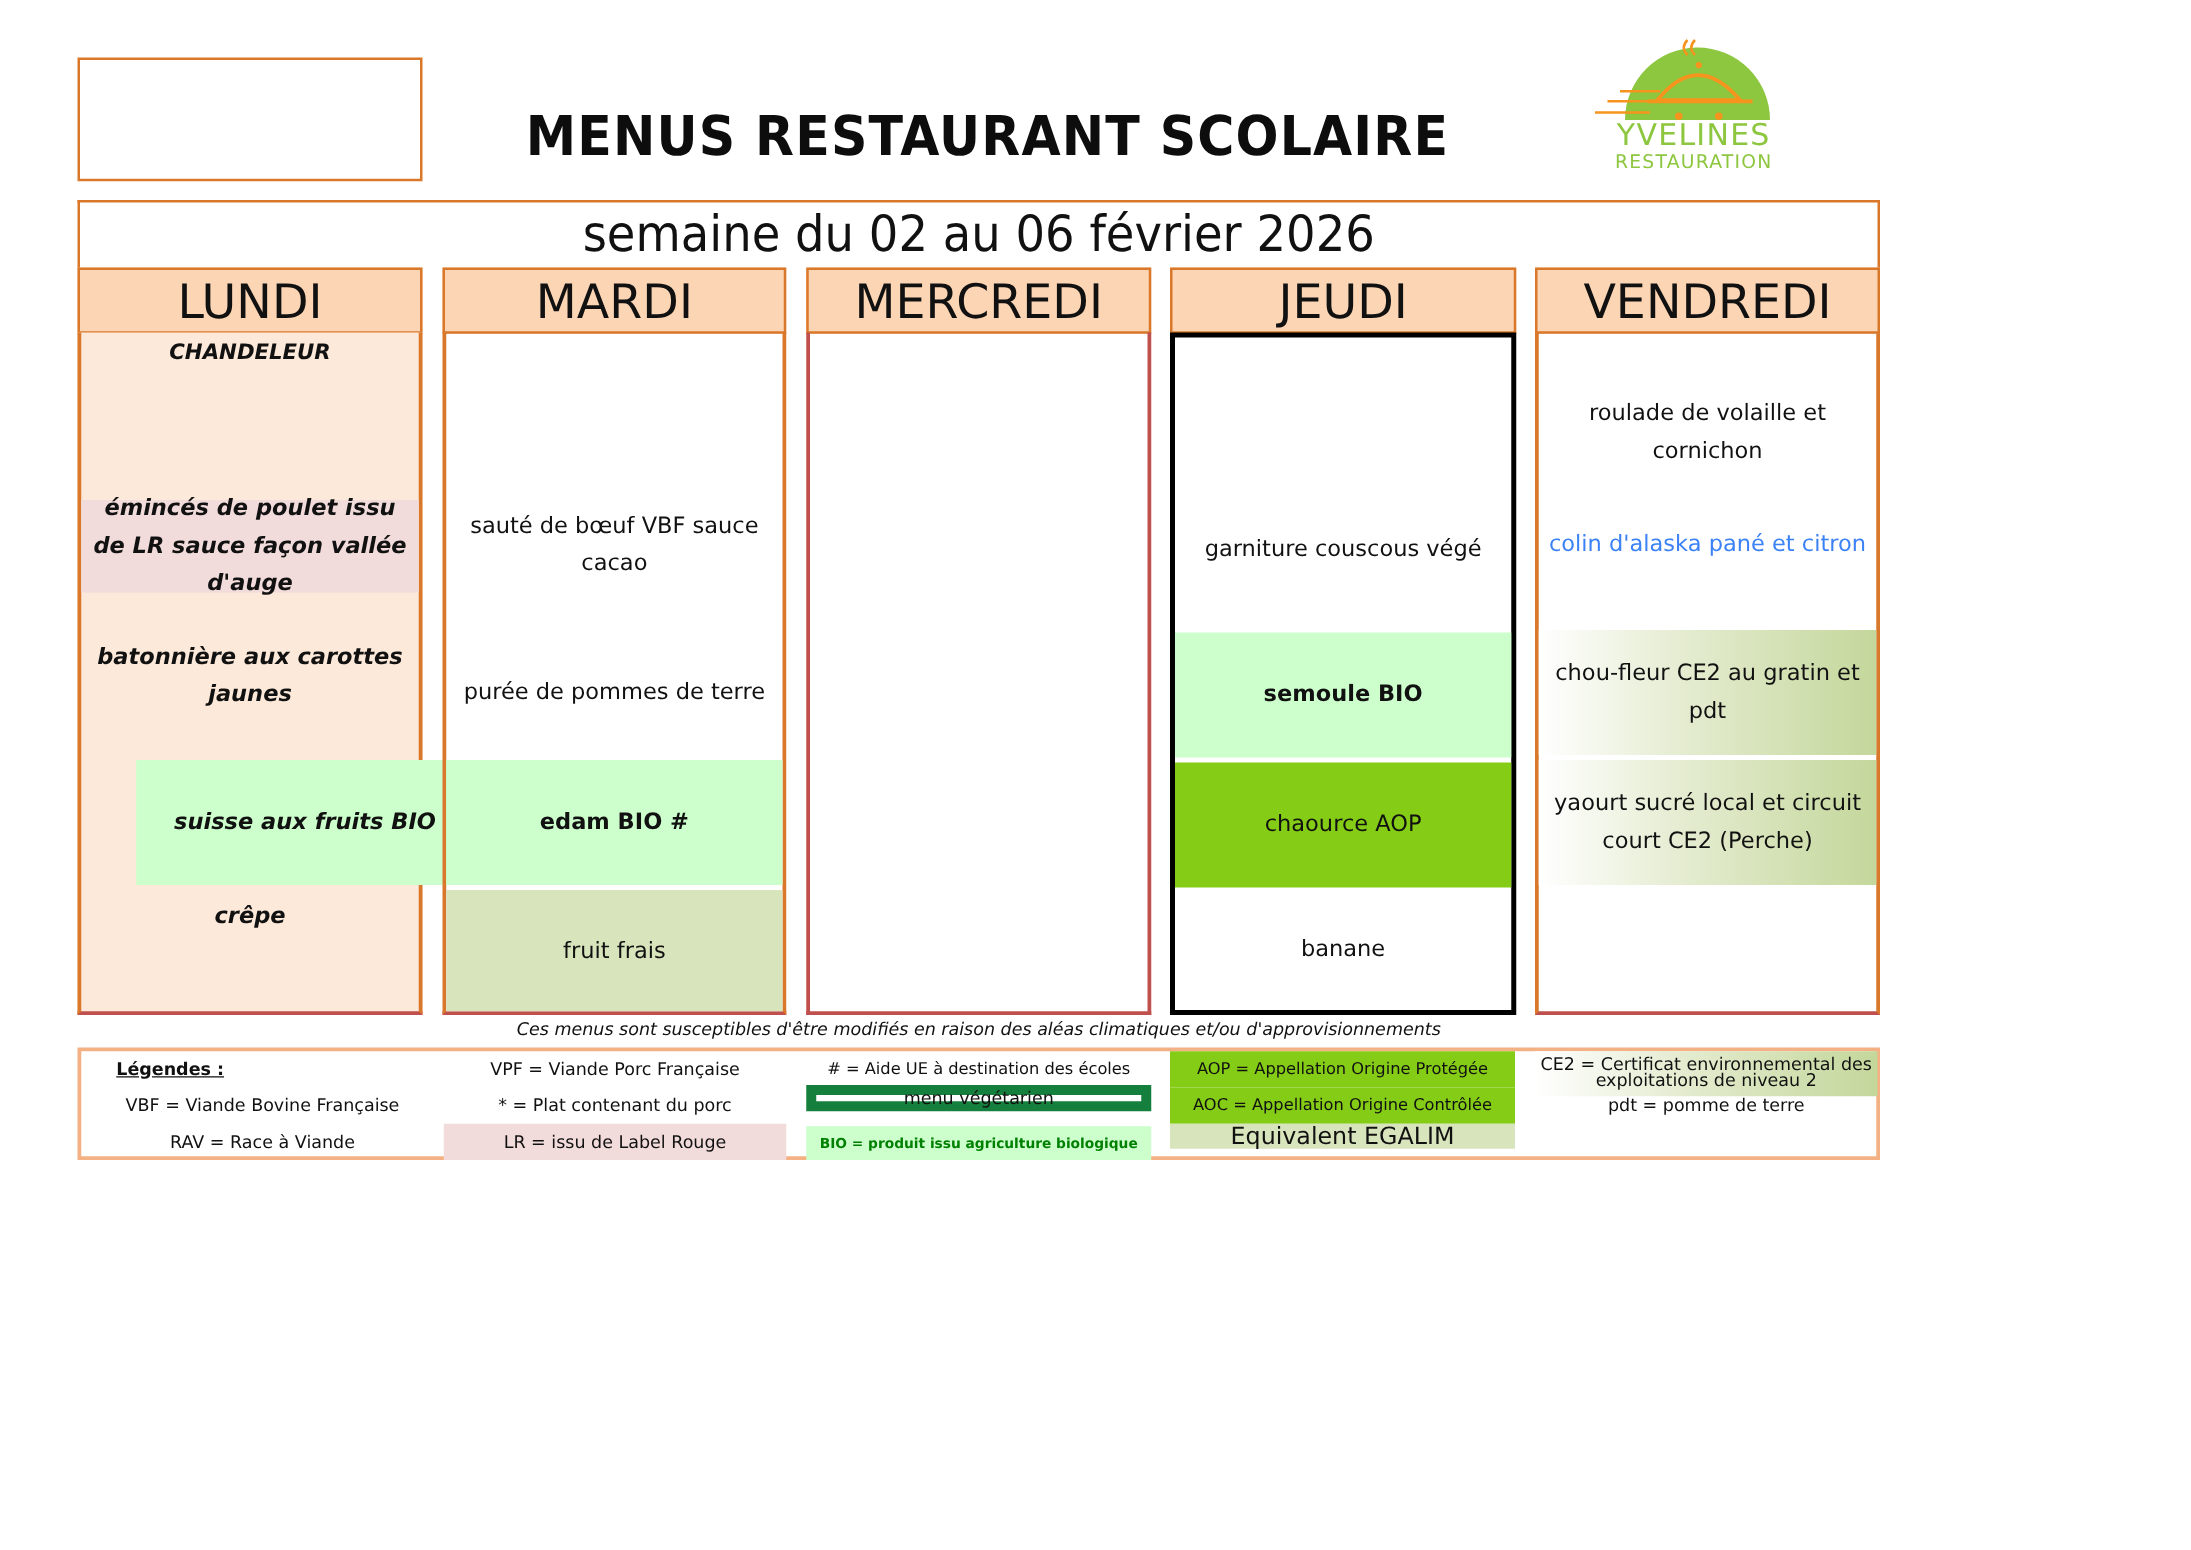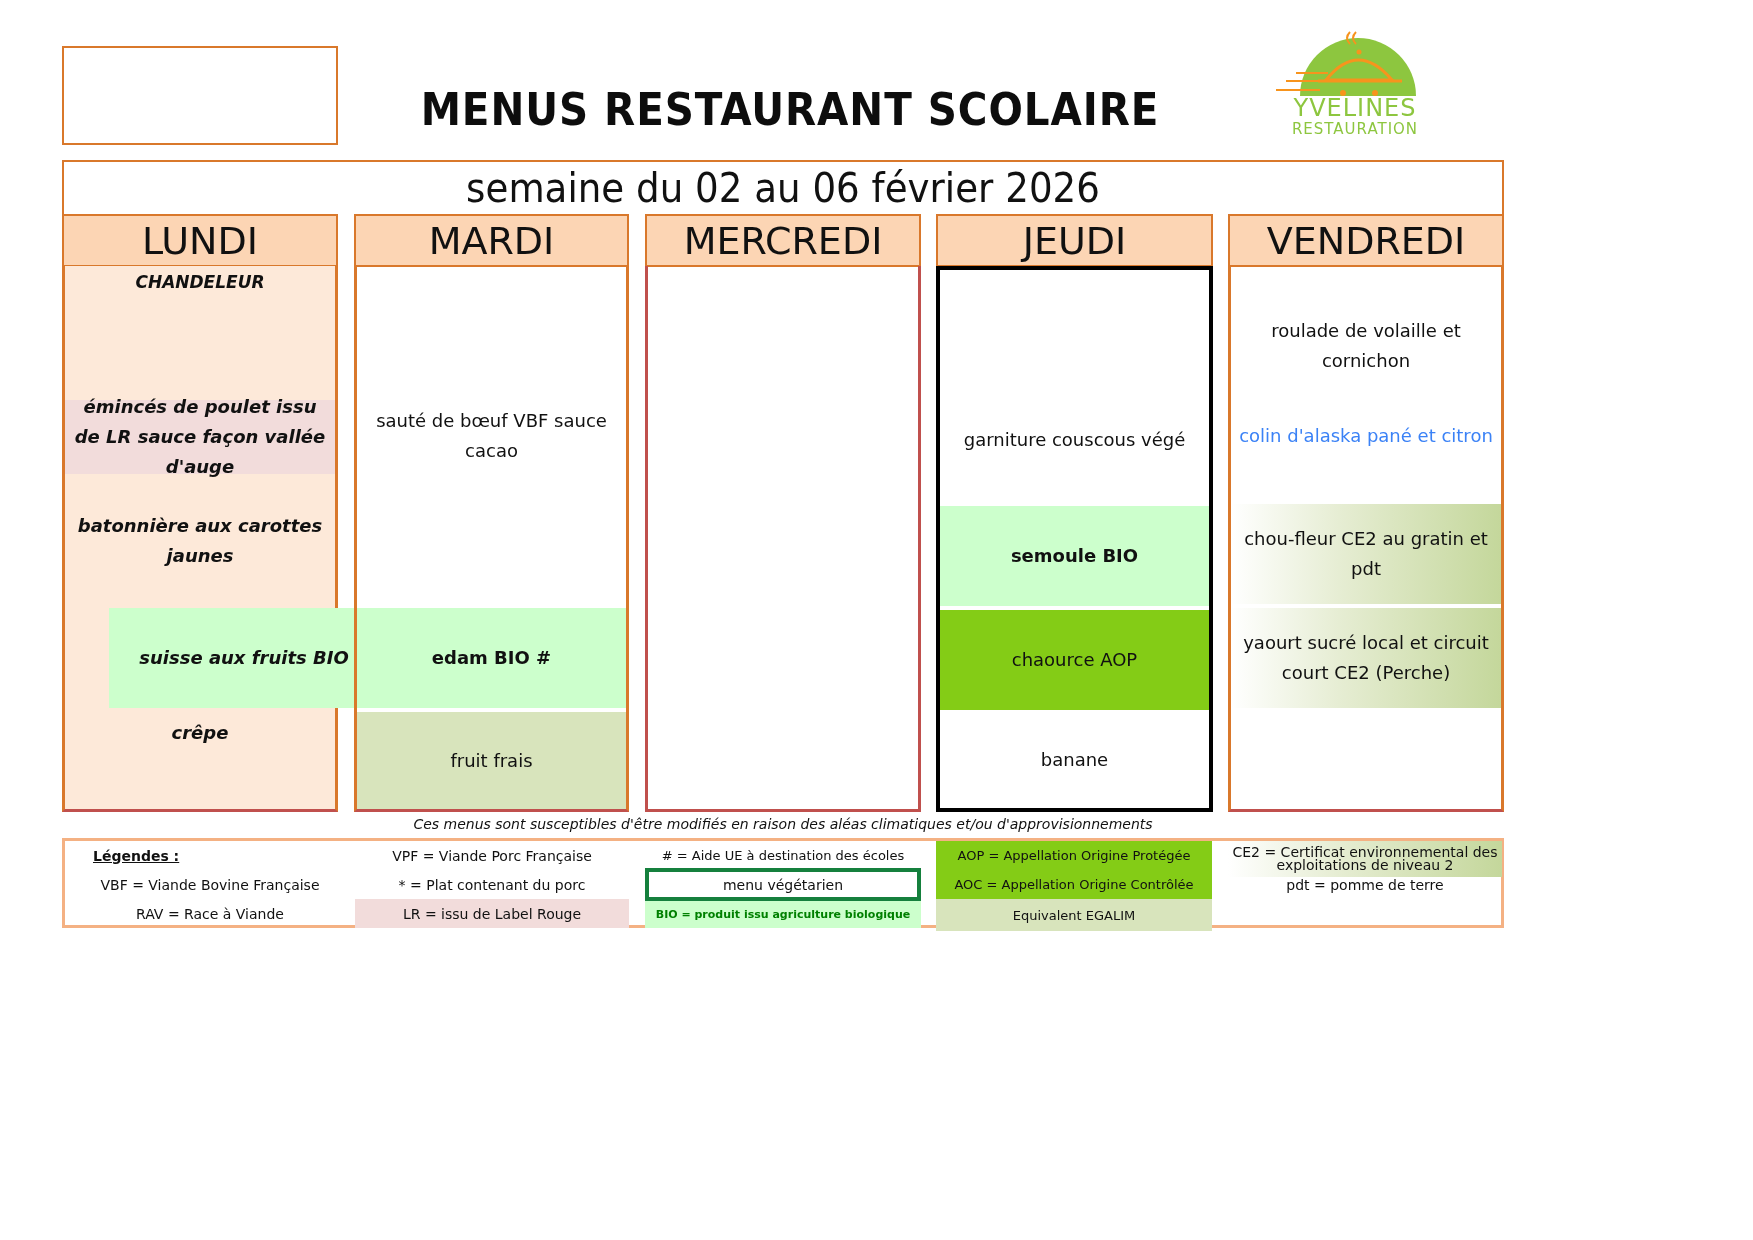--- a/index.html
+++ b/index.html
@@ -77,20 +77,21 @@
     <div class="cell italic-bold" style="top:208px;height:134px;">batonnière aux carottes jaunes</div>
     <div class="cell italic-bold green" style="top:342px;height:100px;margin-left:44px;">suisse aux fruits BIO</div>
     <div class="cell italic-bold" style="top:442px;height:50px;">crêpe</div>
   </div>
 </div>
 
 <div class="col" style="left:354px;width:275px;">
   <div class="col-head">MARDI</div>
   <div class="col-body">
     <div class="cell" style="top:120px;height:100px;">sauté de bœuf VBF sauce cacao</div>
+    <div class="cell" style="top:238px;height:100px;">purée de pommes de terre</div>
     <div class="cell bold green" style="top:342px;height:100px;">edam BIO #</div>
     <div class="cell olive" style="top:446px;height:97px;">fruit frais</div>
   </div>
 </div>
 
 <div class="col" style="left:645px;width:276px;">
   <div class="col-head">MERCREDI</div>
   <div class="col-body red-edges"></div>
 </div>
 
@@ -119,22 +120,22 @@
 <div class="abs legend">
   <div class="lg" style="left:0;top:0;width:290px;height:29px;font-weight:bold;justify-content:flex-start;padding-left:28px;text-decoration:underline;">Légendes :</div>
   <div class="lg" style="left:0;top:29px;width:290px;height:29px;">VBF = Viande Bovine Française</div>
   <div class="lg" style="left:0;top:58px;width:290px;height:29px;">RAV = Race à Viande</div>
 
   <div class="lg" style="left:290px;top:0;width:274px;height:29px;">VPF = Viande Porc Française</div>
   <div class="lg" style="left:290px;top:29px;width:274px;height:29px;">* = Plat contenant du porc</div>
   <div class="lg pink" style="left:290px;top:58px;width:274px;height:29px;">LR = issu de Label Rouge</div>
 
   <div class="lg" style="left:580px;top:0;width:276px;height:29px;font-size:13px;"># = Aide UE à destination des écoles</div>
-  <div class="lg" style="left:580px;top:27px;width:276px;height:33px;border:4px solid #15803d;">menu végétarien</div>
+  <div class="lg" style="left:580px;top:27px;width:276px;height:21px;border:8px solid #15803d;">menu végétarien</div>
   <div class="lg green" style="left:580px;top:60px;width:276px;height:27px;color:#008000;font-weight:bold;font-size:11px;">BIO = produit issu agriculture biologique</div>
 
   <div class="lg blue" style="left:871px;top:0;width:276px;height:29px;font-size:13px;">AOP = Appellation Origine Protégée</div>
   <div class="lg blue" style="left:871px;top:29px;width:276px;height:29px;font-size:13px;">AOC = Appellation Origine Contrôlée</div>
-  <div class="lg olive" style="left:871px;top:58px;width:276px;height:32px;font-size:13px;">Equivalent EGALIM</div>
+  <div class="lg olive" style="left:871px;top:58px;width:276px;height:20px;font-size:19px;">Equivalent EGALIM</div>
 
   <div class="lg grad" style="left:1163px;top:0;width:274px;height:27px;font-size:14px;line-height:13px;padding:18px 4px;">CE2 = Certificat environnemental des exploitations de niveau 2</div>
   <div class="lg" style="left:1163px;top:29px;width:274px;height:29px;">pdt = pomme de terre</div>
 </div>
 
 </body></html>

